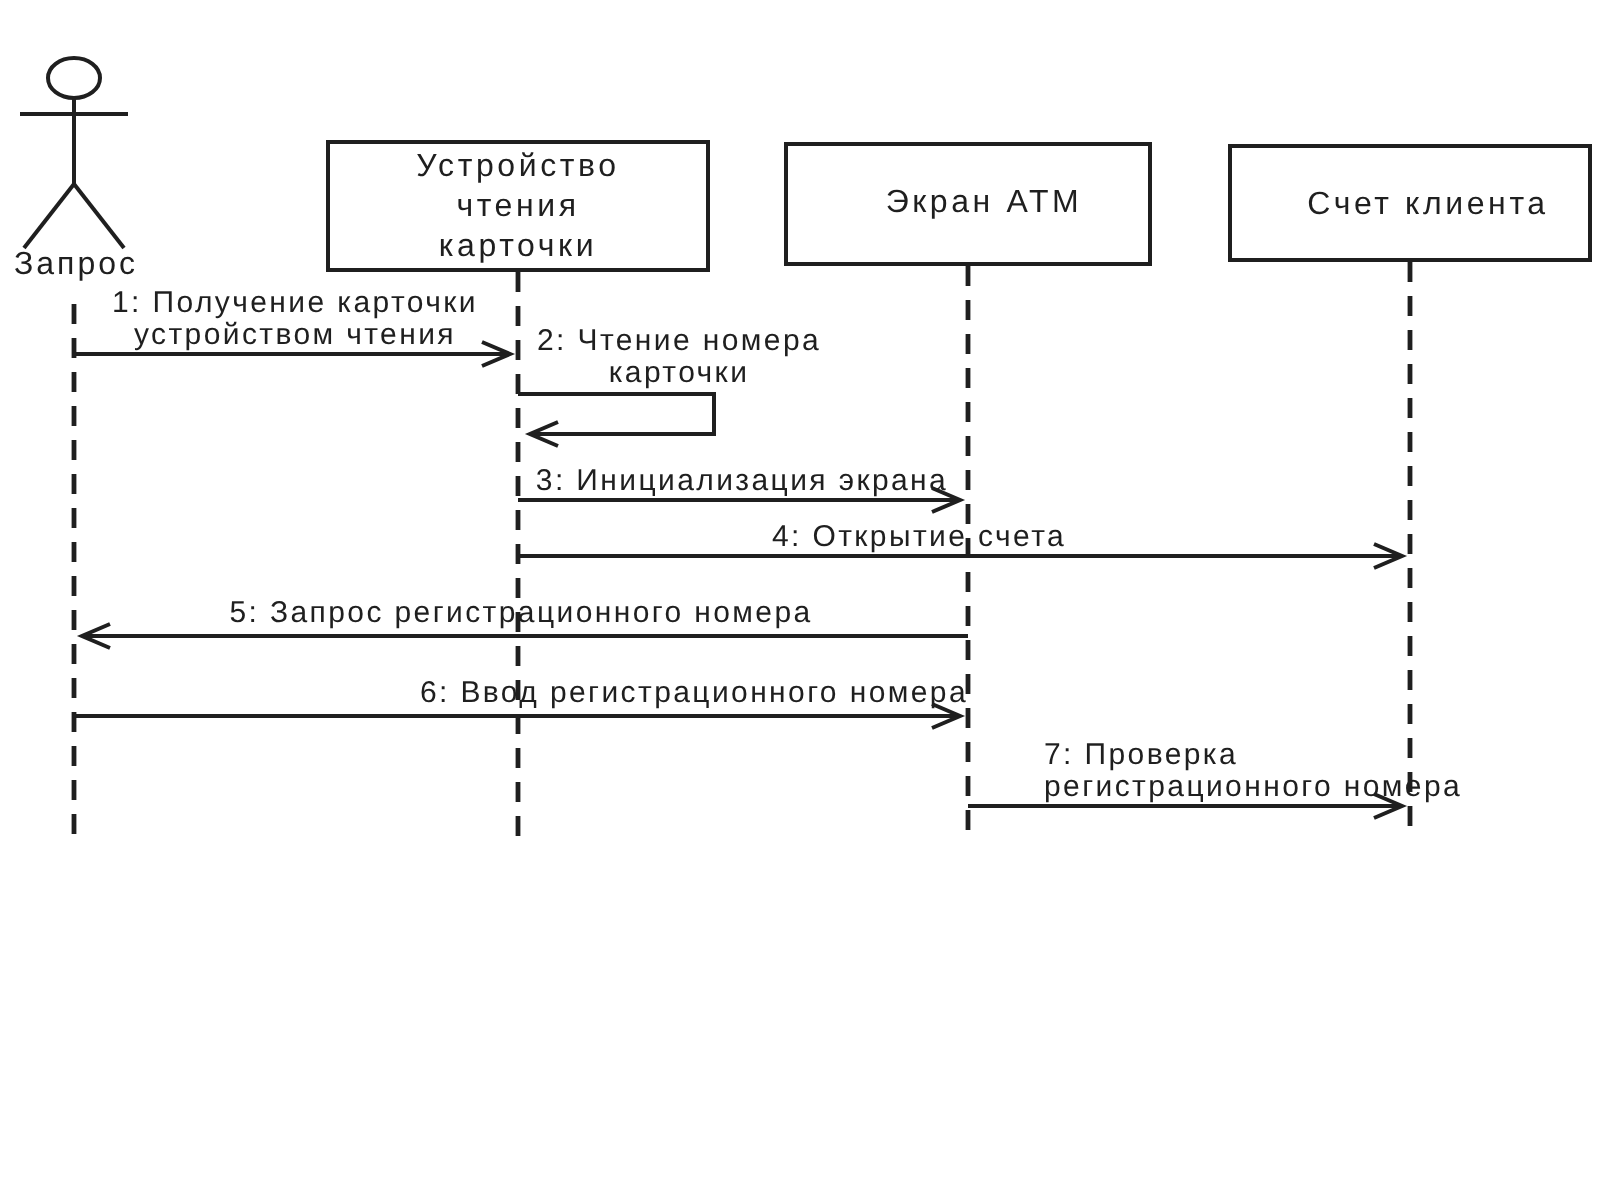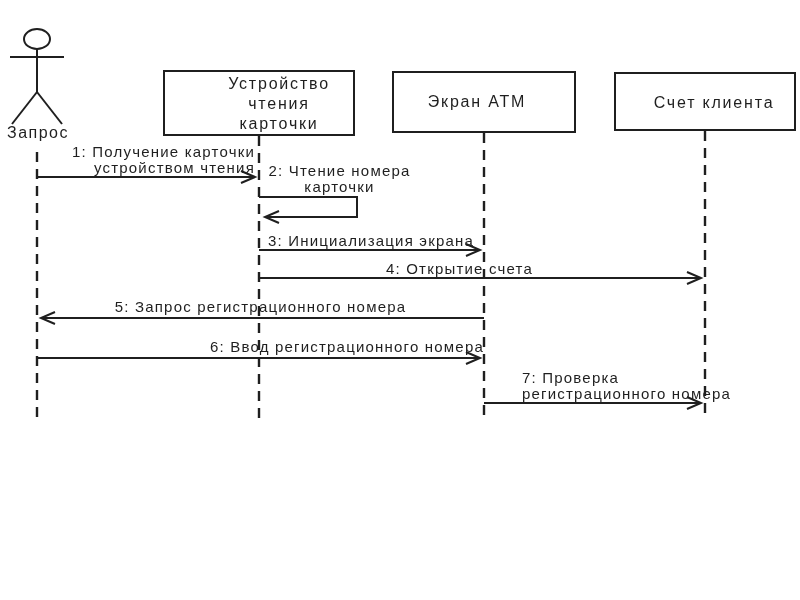--- a/index.html
+++ b/index.html
@@ -79,27 +79,27 @@
       <line x1="259" y1="250" x2="480" y2="250" marker-end="url(#ah)"></line>
       <line x1="259" y1="278" x2="701" y2="278" marker-end="url(#ah)"></line>
       <line x1="484" y1="318" x2="41" y2="318" marker-end="url(#ah)"></line>
       <line x1="37" y1="358" x2="480" y2="358" marker-end="url(#ah)"></line>
       <line x1="484" y1="403" x2="701" y2="403" marker-end="url(#ah)"></line>
     </g>
   </svg>
 
   <div class="actor-lbl" style="left:0px; top:124px; width:76px;">Запрос</div>
 
-  <div class="obj-lbl" style="left:164px; top:74px; width:190px;padding-left:20px;">Устройство
+  <div class="obj-lbl" style="left:164px; top:74px; width:190px;">Устройство
 чтения
 карточки</div>
-  <div class="obj-lbl" style="left:386px; top:92px; width:182px;">Экран ATM</div>
+  <div class="obj-lbl" style="left:401px; top:92px; width:182px;">Экран ATM</div>
   <div class="obj-lbl" style="left:586px; top:93px; width:160px;padding-left:48px;">Счет клиента</div>
 
-  <div class="msg-lbl" style="left:40px; top:144px; width:215px;text-align:right;">1: Получение карточки
+  <div class="msg-lbl" style="left:40px; top:144px; width:215px;">1: Получение карточки
 устройством чтения</div>
   <div class="msg-lbl" style="left:252px; top:163px; width:175px;">2: Чтение номера
 карточки</div>
   <div class="msg-lbl" style="left:257px; top:233px; width:228px;">3: Инициализация экрана</div>
   <div class="msg-lbl" style="left:372px; top:261px; width:175px;">4: Открытие счета</div>
   <div class="msg-lbl" style="left:37px; top:299px; width:447px;">5: Запрос регистрационного номера</div>
   <div class="msg-lbl" style="left:37px; top:339px; width:447px;text-align:right;">6: Ввод регистрационного номера</div>
   <div class="msg-lbl left" style="left:522px; top:370px; width:235px;">7: Проверка
 регистрационного номера</div>
 

